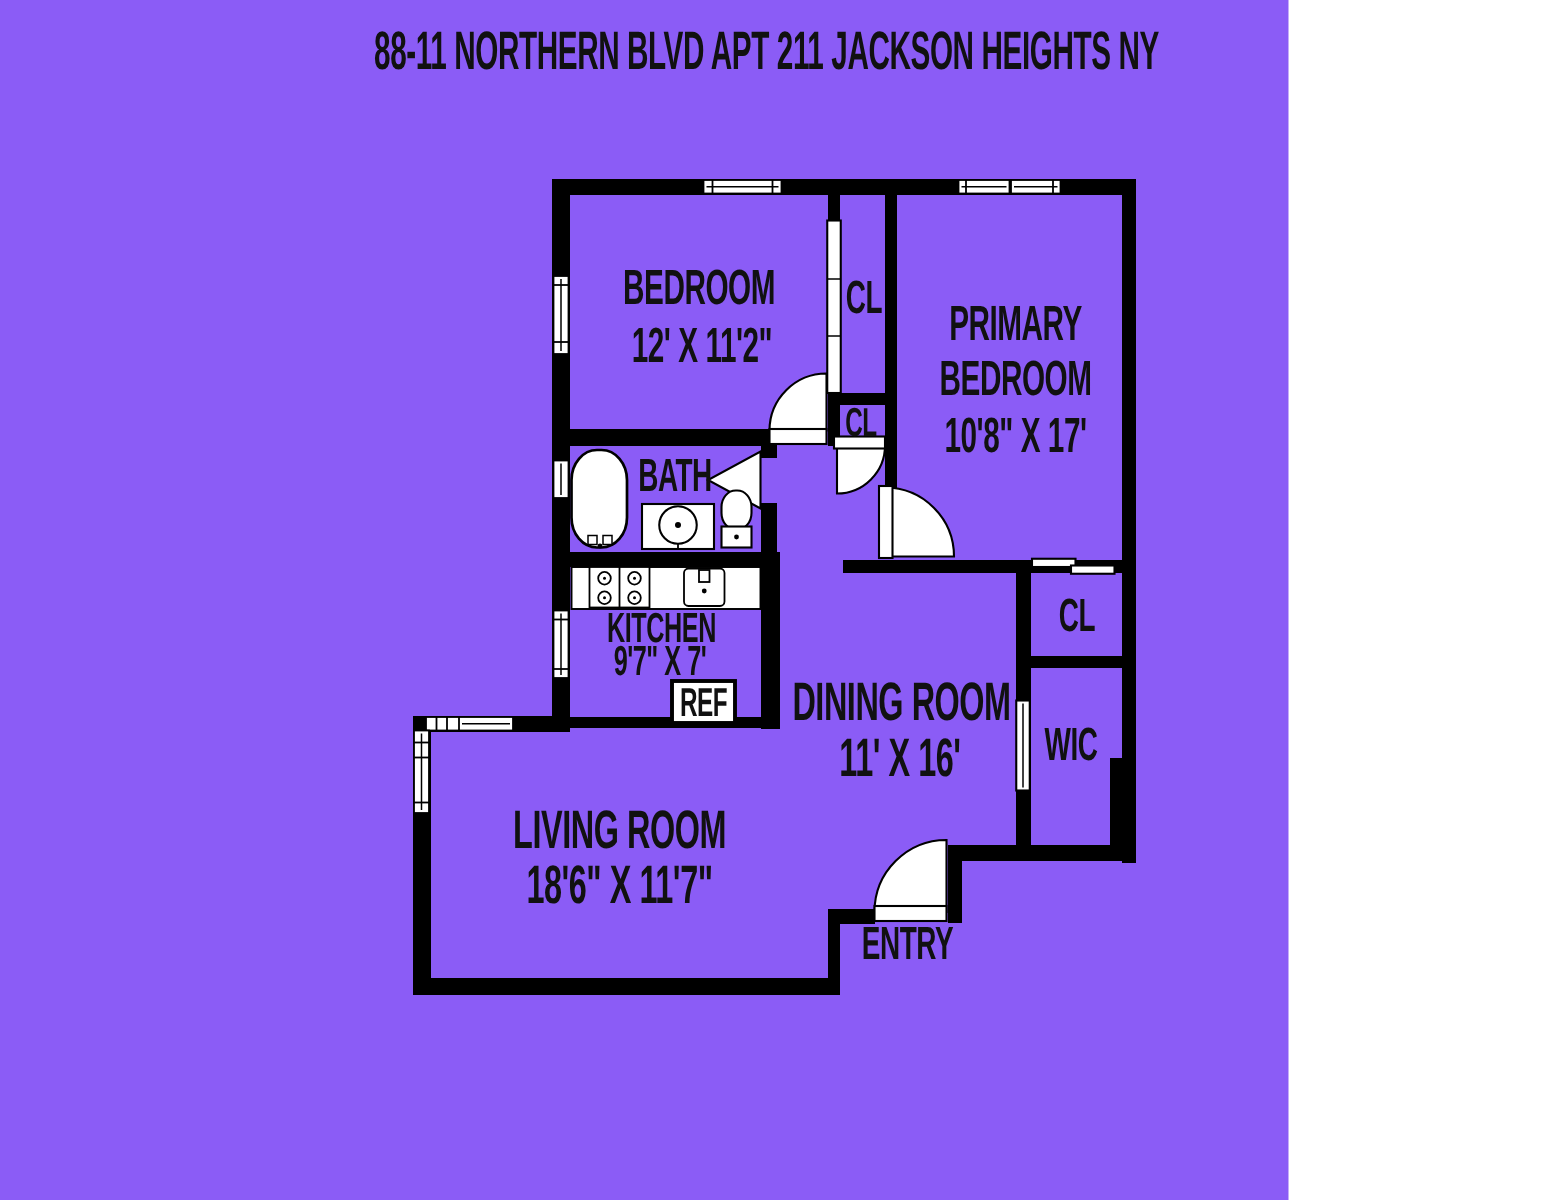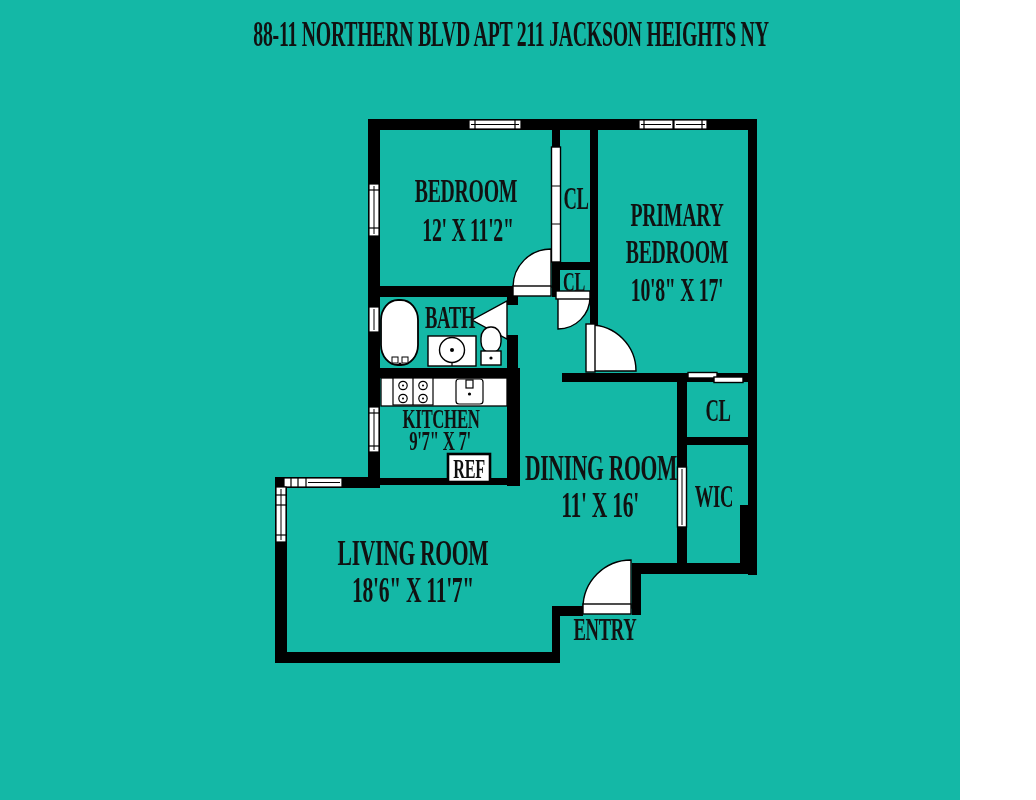--- a/index.html
+++ b/index.html
@@ -1,18 +1,18 @@
 <!DOCTYPE html>
 <html><head>
 <meta charset="utf-8">
 <style>
   html,body{margin:0;padding:0;background:#ffffff;}
   .canvas{
-    position:relative;width:960px;height:800px;background:#14b8a6;
-    font-family:Liberation Serif, serif;overflow:hidden;
+    position:relative;width:859px;height:800px;background:#8b5cf6;
+    font-family:Liberation Sans, sans-serif;overflow:hidden;
   }
   .plan-svg{position:absolute;left:0;top:0;}
   .lbl{
     position:absolute;color:#111;font-weight:700;white-space:nowrap;
     transform:translate(-50%,-50%) scaleX(0.60);letter-spacing:-0.5px;line-height:1;
   }
   .lbl-title{font-size:36px;transform:translate(-50%,-50%) scaleX(0.55);letter-spacing:-0.5px;}
   .lbl-lg{font-size:36px;}
   .lbl-md{font-size:33px;}
   .lbl-sm{font-size:31px;}

